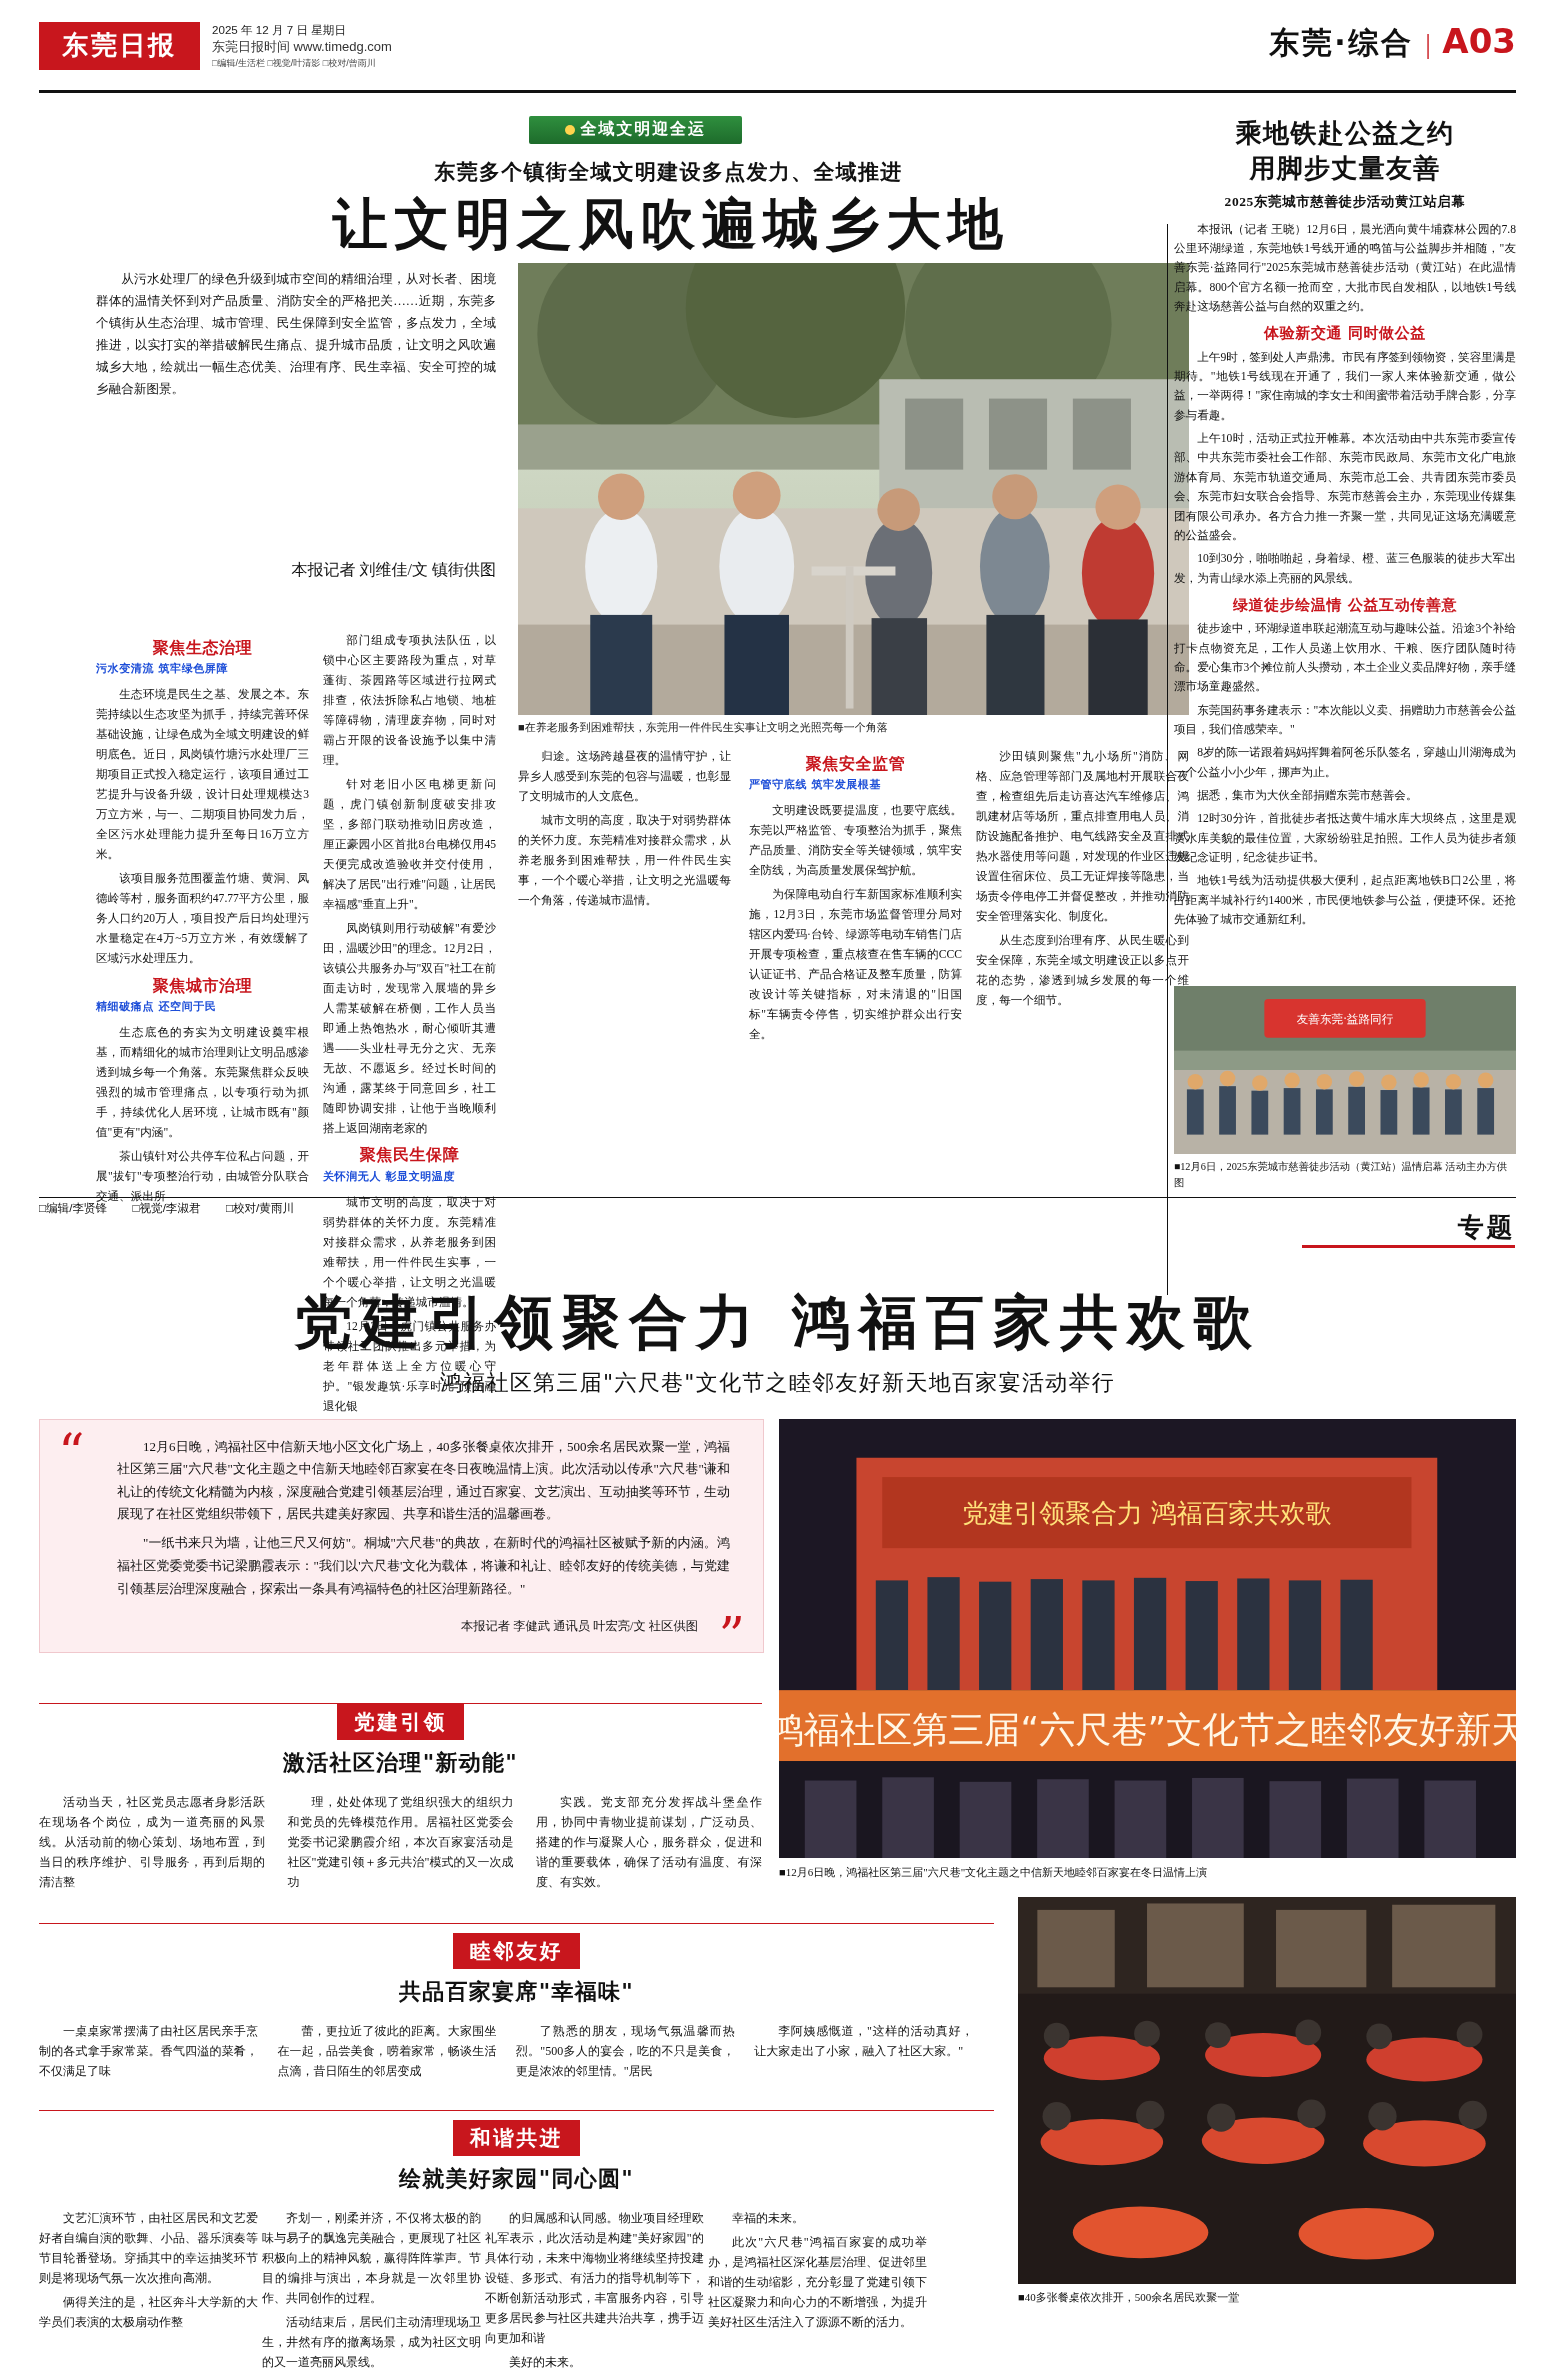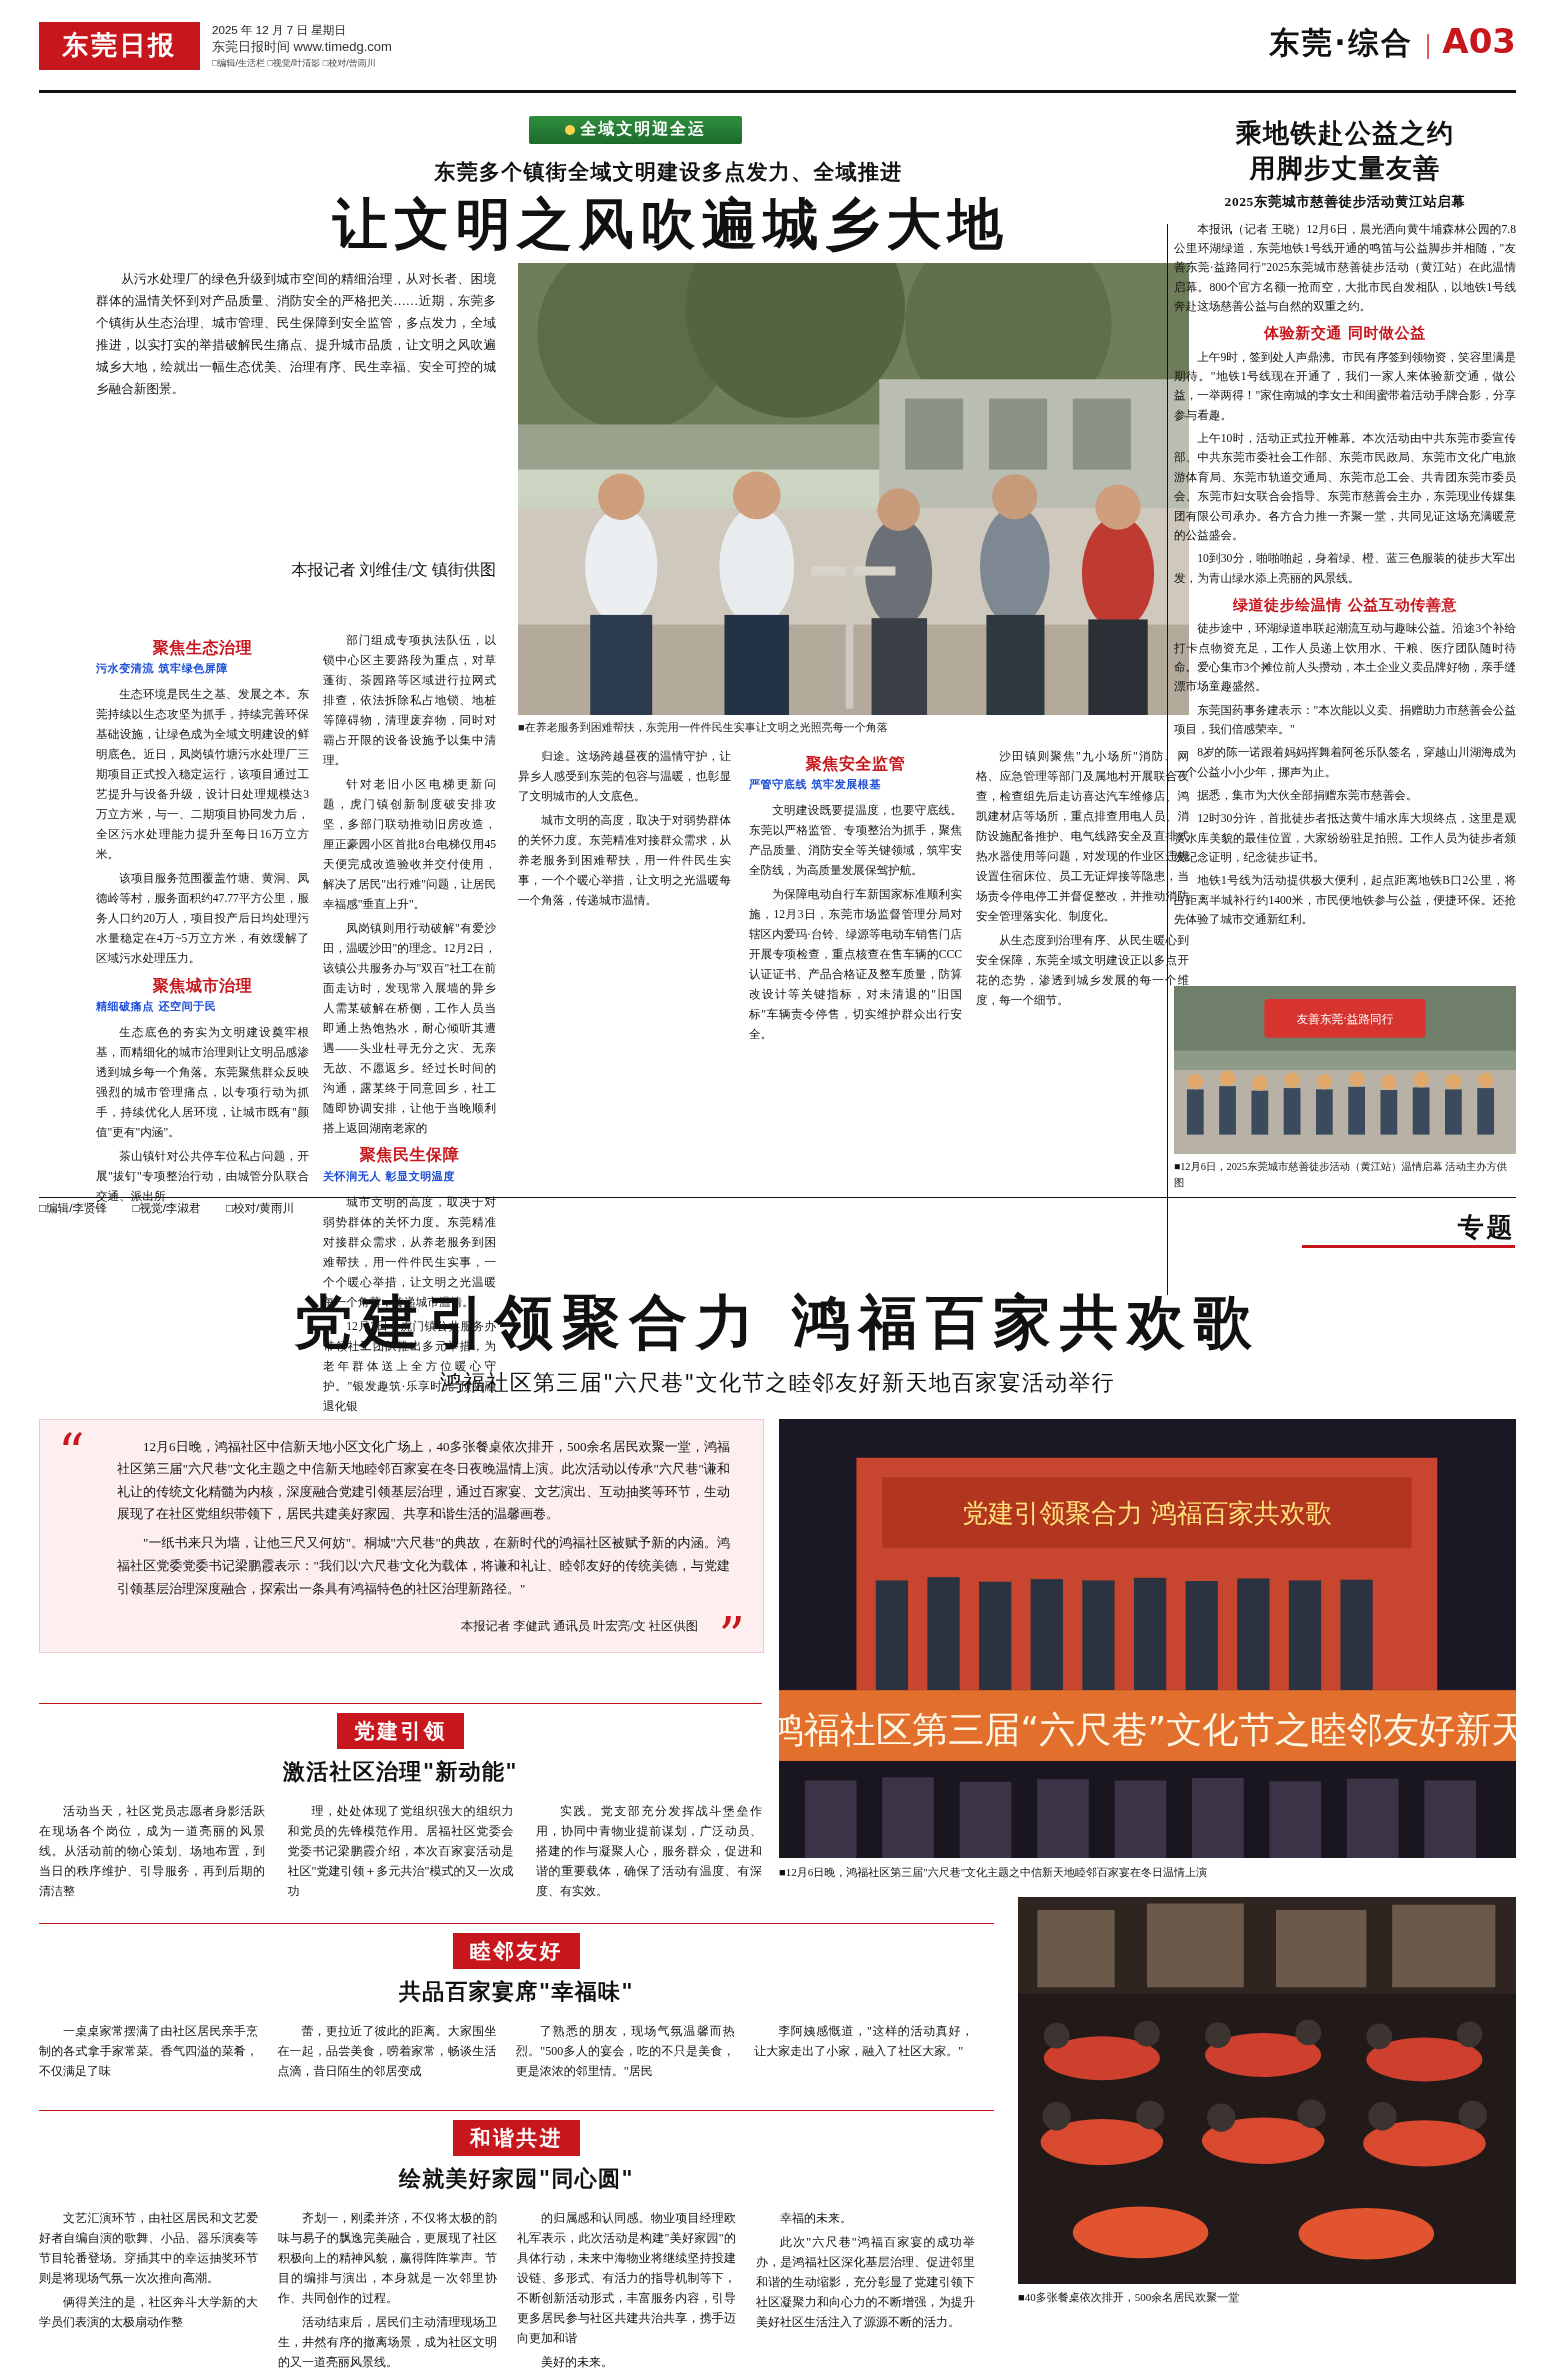--- a/index.html
+++ b/index.html
@@ -407,21 +407,21 @@
         <circle cx="455" cy="336" r="22"></circle>
           <circle cx="565" cy="340" r="22"></circle>
           <circle cx="705" cy="338" r="22"></circle>
       </g>
     </svg>
   </div>
   <div class="cap4">■40多张餐桌依次排开，500余名居民欢聚一堂</div>
 
   <div style="position:absolute; left:39px; top:1703px; width:723px;">
     <div class="sec-rule"></div>
-    <div class="sechead" style="margin-top:9px;">
+    <div class="sechead" style="">
       <span class="redtag">党建引领</span>
       <div class="t2">激活社区治理"新动能"</div>
     </div>
     <div style="display:flex; gap:22px; margin-top:14px;justify-content:space-between;">
       <div class="body3" style="width:226px;">
         <p>活动当天，社区党员志愿者身影活跃在现场各个岗位，成为一道亮丽的风景线。从活动前的物心策划、场地布置，到当日的秩序维护、引导服务，再到后期的清洁整</p>
       </div>
       <div class="body3" style="width:226px;">
         <p>理，处处体现了党组织强大的组织力和党员的先锋模范作用。居福社区党委会党委书记梁鹏霞介绍，本次百家宴活动是社区"党建引领＋多元共治"模式的又一次成功</p>
       </div>
@@ -452,21 +452,21 @@
       </div>
     </div>
   </div>
 
   <div style="position:absolute; left:39px; top:2110px; width:955px;">
     <div class="sec-rule"></div>
     <div class="sechead" style="margin-top:9px;">
       <span class="redtag">和谐共进</span>
       <div class="t2">绘就美好家园"同心圆"</div>
     </div>
-    <div style="display:flex; gap:20px; margin-top:14px;">
+    <div style="display:flex; gap:4px; margin-top:14px;">
       <div class="body3" style="width:219px;">
         <p>文艺汇演环节，由社区居民和文艺爱好者自编自演的歌舞、小品、器乐演奏等节目轮番登场。穿插其中的幸运抽奖环节则是将现场气氛一次次推向高潮。</p>
         <p>俩得关注的是，社区奔斗大学新的大学员们表演的太极扇动作整</p>
       </div>
       <div class="body3" style="width:219px;">
         <p>齐划一，刚柔并济，不仅将太极的韵味与易子的飘逸完美融合，更展现了社区积极向上的精神风貌，赢得阵阵掌声。节目的编排与演出，本身就是一次邻里协作、共同创作的过程。</p>
         <p>活动结束后，居民们主动清理现场卫生，井然有序的撤离场景，成为社区文明的又一道亮丽风景线。</p>
       </div>
       <div class="body3" style="width:219px;">
         <p>的归属感和认同感。物业项目经理欧礼军表示，此次活动是构建"美好家园"的具体行动，未来中海物业将继续坚持投建设链、多形式、有活力的指导机制等下，不断创新活动形式，丰富服务内容，引导更多居民参与社区共建共治共享，携手迈向更加和谐</p>

